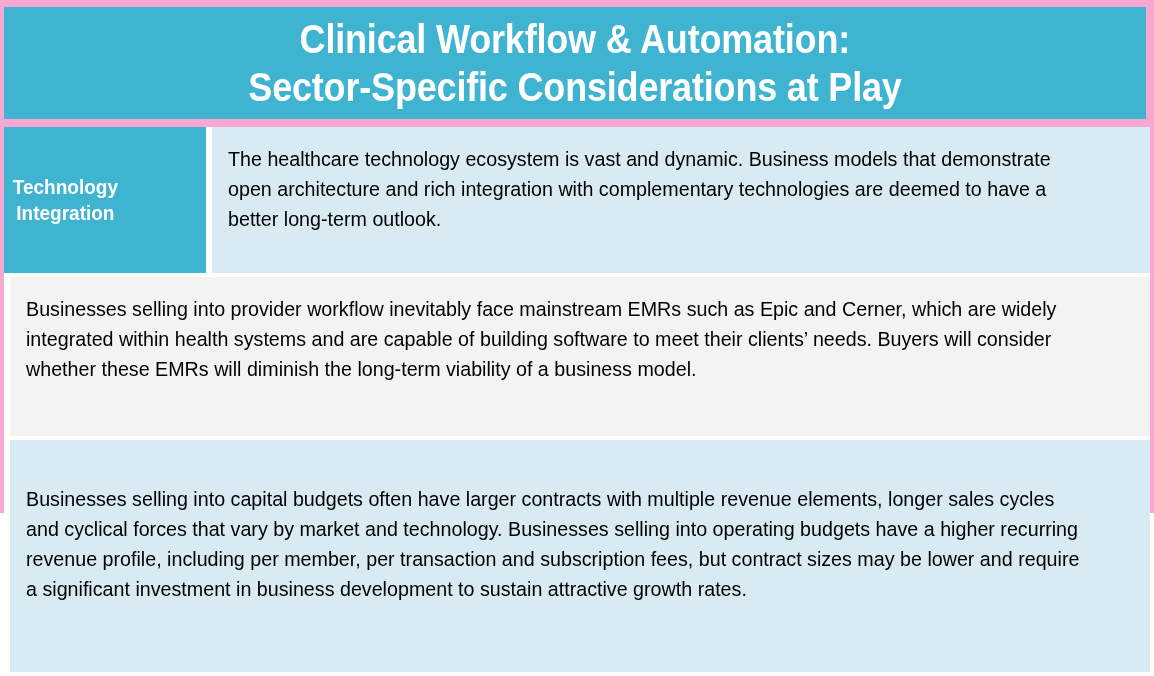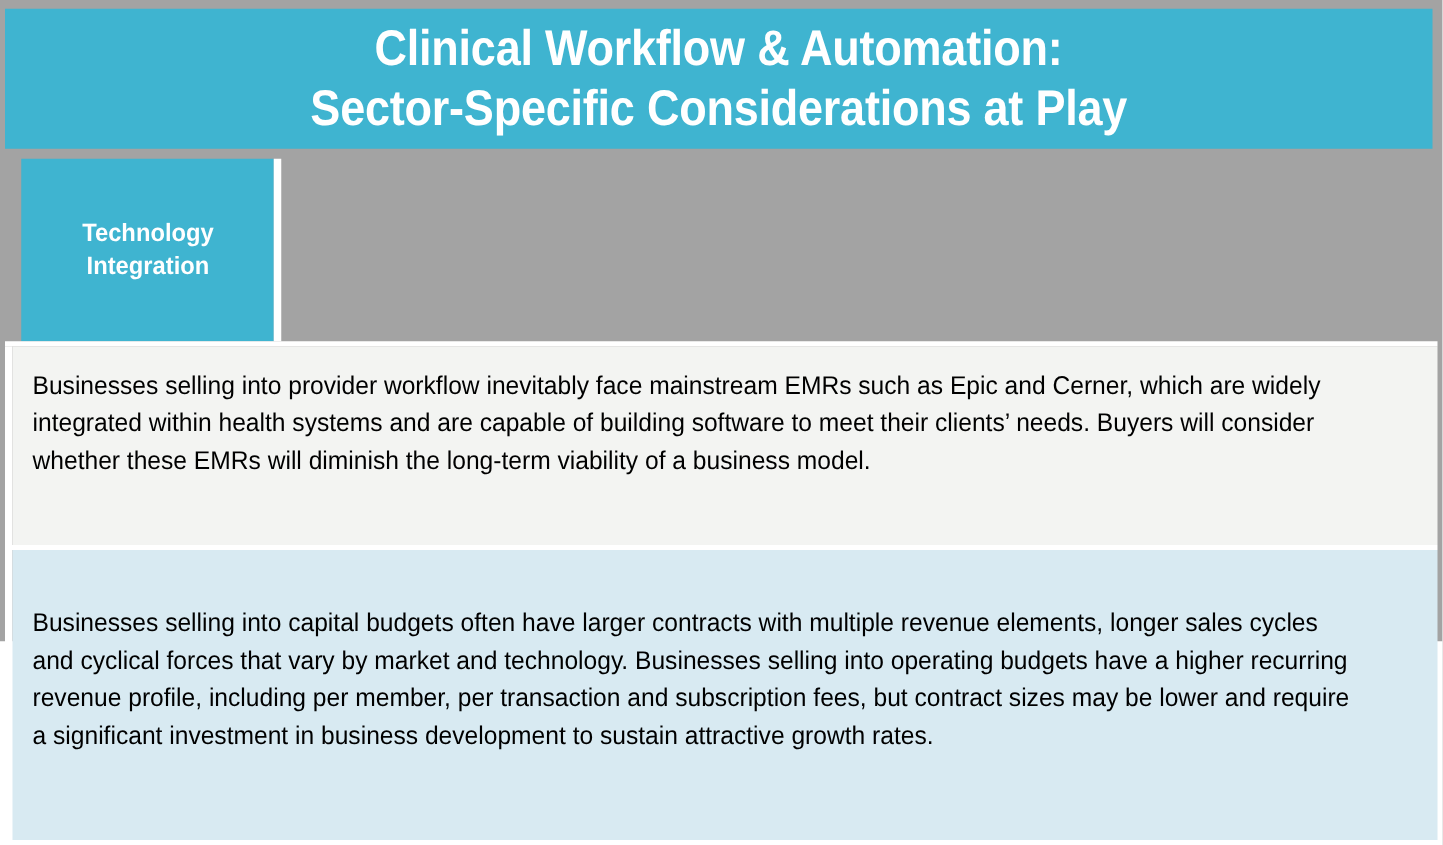--- a/index.html
+++ b/index.html
@@ -11,21 +11,21 @@
     width: 1154px;
     height: 676px;
     overflow: hidden;
     font-family: "Liberation Sans", sans-serif;
   }
 
   .slide {
     position: relative;
     width: 1154px;
     height: 513px;
-    background: #a3a3a3;
+    background: #f9a8d4;
     box-sizing: border-box;
   }
 
   
   .title-banner {
     position: absolute;
     left: 4px;
     top: 7px;
     width: 1142px;
     height: 112px;
@@ -72,25 +72,24 @@
 
   .row-gap { height: 4px; flex: none; background: #ffffff; }
 
   .label-cell {
     width: 202px;
     flex: 0 0 202px;
     background: #3fb4d0;
     color: #ffffff;
     display: flex;
     align-items: center;
-    justify-content: center;
+    justify-content: flex-start;
     text-align: center;
     box-sizing: border-box;
     padding: 4px 6px;
-    margin-left: 13px;
   }
   .label-text {
     font-family: "Liberation Sans Narrow", "Liberation Sans", sans-serif;
     font-weight: bold;
     font-size: 20px;
     line-height: 26px;
     white-space: pre-line;
     transform: scaleX(0.95);
   }
 
@@ -131,20 +130,23 @@
   </div>
 
   <div class="table">
 
     <div class="row r1">
       <div class="label-cell">
         <span class="label-text">Technology
 Integration</span>
       </div>
       <div class="cell-gap"></div>
+      <div class="body-cell blue">
+        <span class="body-text">The healthcare technology ecosystem is vast and dynamic. Business models that demonstrate open architecture and rich integration with complementary technologies are deemed to have a better long-term outlook.</span>
+      </div>
     </div>
 
     <div class="row-gap"></div>
 
     <div class="row r2">
       <div class="cell-gap"></div>
       <div class="body-cell gray">
         <span class="body-text">Businesses selling into provider workflow inevitably face mainstream EMRs such as Epic and Cerner, which are widely integrated within health systems and are capable of building software to meet their clients’ needs. Buyers will consider whether these EMRs will diminish the long-term viability of a business model.</span>
       </div>
     </div>

